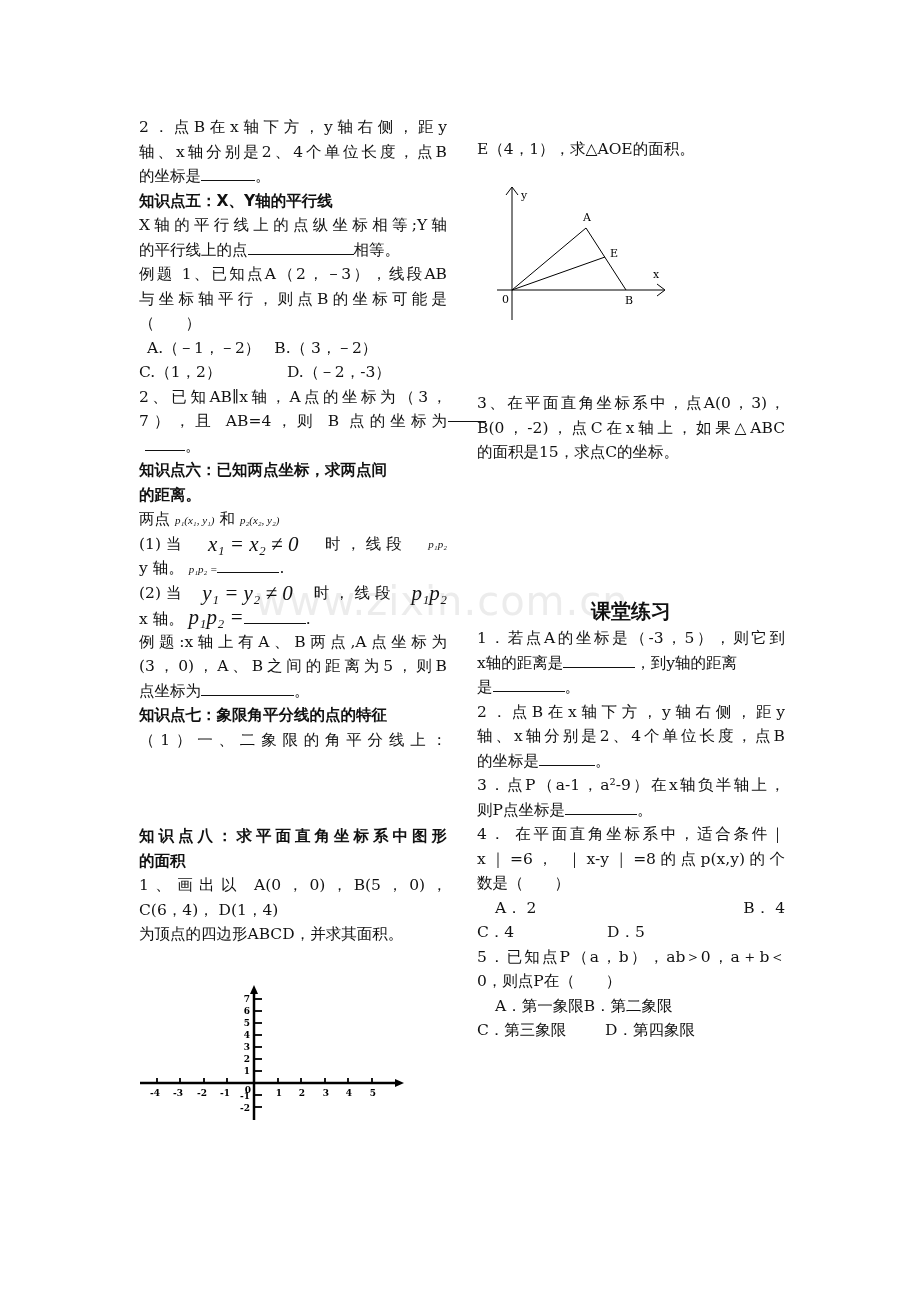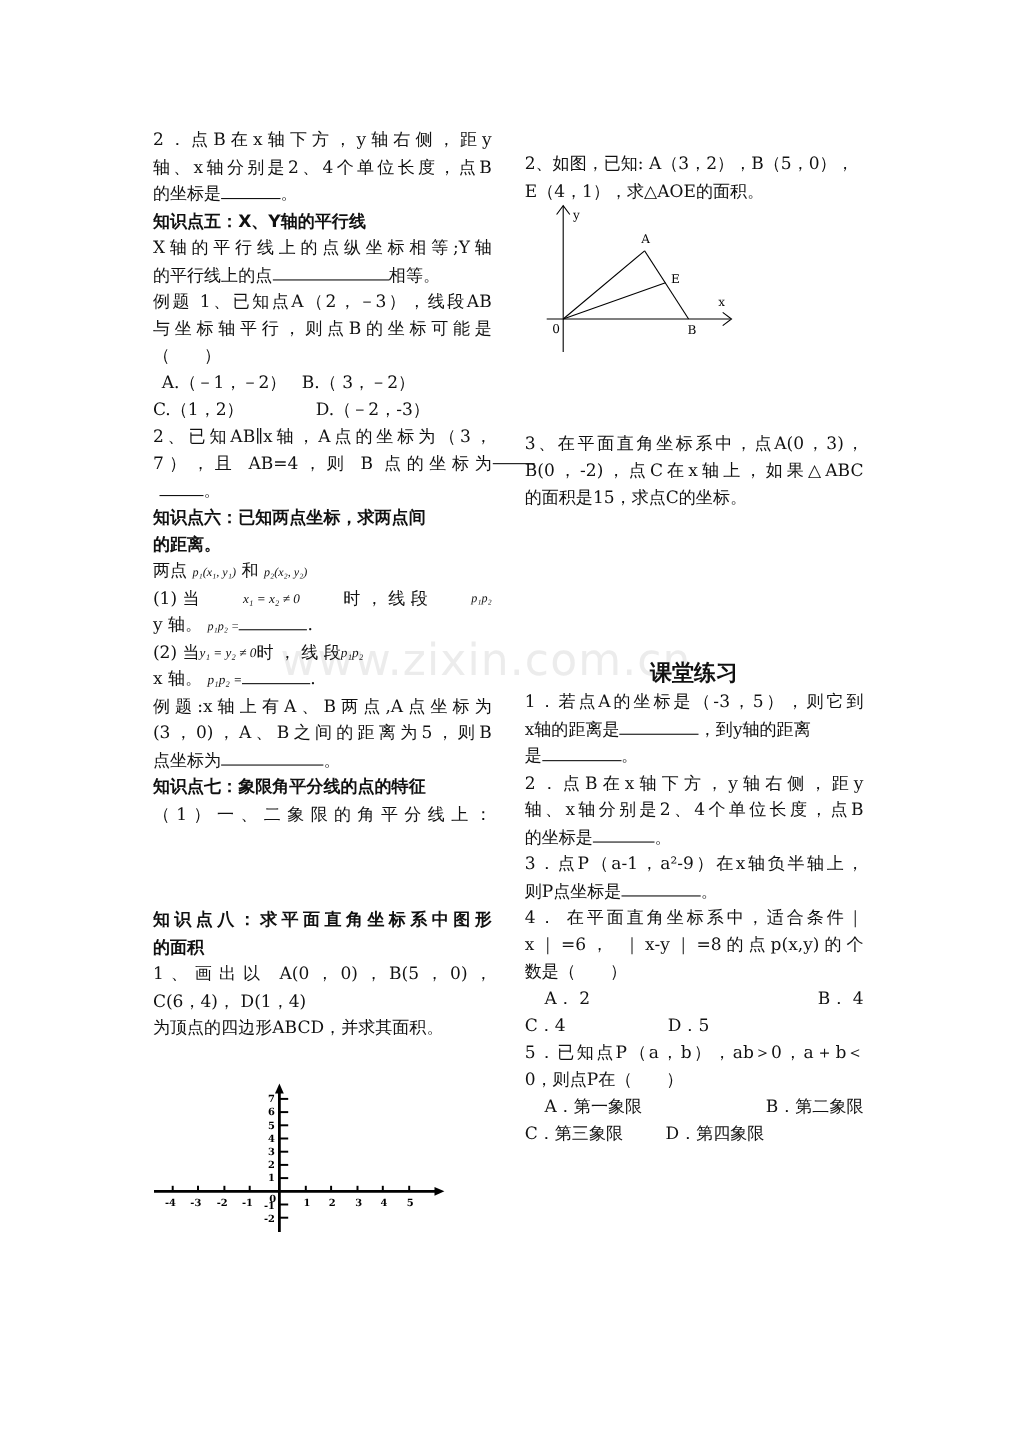--- a/index.html
+++ b/index.html
@@ -5,21 +5,21 @@
     html, body { margin:0; padding:0; background:#ffffff; }
     body { width:920px; height:1302px; position:relative; overflow:hidden;
            font-family:"DejaVu Serif","Liberation Serif",serif; color:#111; }
     .col { position:absolute; font-size:15.5px; line-height:24.5px; }
     .col-left { left:139px; top:115px; width:308px; }
     .col-right { left:477px; top:137px; width:308px; }
     .line { white-space:nowrap; display:block; height:24.5px; }
     .just { text-align:justify; text-align-last:justify; white-space:normal; }
     .bold { font-family:"DejaVu Sans","Liberation Sans",sans-serif; font-weight:bold; }
     .blank { display:inline-block; border-bottom:1px solid #111; height:16px; vertical-align:baseline; }
-    .math { font-family:"Liberation Serif","DejaVu Serif",serif; font-style:italic; font-size:12px; }
+    .math { font-family:"Liberation Serif","DejaVu Serif",serif; font-style:italic; font-size:21px; }
     .math-sm { font-family:"Liberation Serif","DejaVu Serif",serif; font-style:italic; font-size:11px; }
     .heading-center { text-align:center; font-size:20px; font-weight:bold;
                       font-family:"DejaVu Sans","Liberation Sans",sans-serif; height:30px; line-height:30px; }
     .gap { display:block; }
     .watermark { position:absolute; left:255px; top:578px; font-family:"DejaVu Sans","Liberation Sans",sans-serif;
                  font-size:40px; color:rgba(170,170,170,0.22); letter-spacing:1px; pointer-events:none; }
     svg text { font-family:"DejaVu Serif","Liberation Serif",serif; }
     .stray-line { position:absolute; left:448px; top:421px; width:38px; border-top:1px solid #111; }
   </style>
 </head>
@@ -70,21 +70,21 @@
   <span class="line" style="display:flex;justify-content:space-between">
     <span>(1) 当</span>
     <span class="math">x₁ = x₂ ≠ 0</span>
     <span>时 ， 线 段</span>
     <span class="math-sm">p₁p₂</span>
   </span>
   <span class="line">
     <span>y 轴。</span>
     <span class="math-sm">p₁p₂ =</span><span class="blank" style="width:62px;height:13px"></span><span>.</span>
   </span>
-  <span class="line" style="display:flex;">
+  <span class="line" style="display:flex;justify-content:space-between">
     <span>(2) 当</span>
     <span class="math">y₁ = y₂ ≠ 0</span>
     <span>时 ， 线 段</span>
     <span class="math">p₁p₂</span>
   </span>
   <span class="line">
     <span>x 轴。</span>
     <span class="math">p₁p₂ =</span><span class="blank" style="width:62px;height:13px"></span><span>.</span>
   </span>
   <span class="line just">例题:x轴上有A、B两点,A点坐标为</span>
@@ -171,21 +171,20 @@
     <text x="521" y="199">y</text>
     <text x="583" y="221">A</text>
     <text x="610" y="257">E</text>
     <text x="653" y="278">x</text>
     <text x="502" y="303">0</text>
     <text x="625" y="304">B</text>
   </g>
 </svg>
 
 <div class="col col-right">
-  <span class="line">2、如图，已知: A（3，2），B（5，0），</span>
   <span class="line">E（4，1），求△AOE的面积。</span>
 </div>
 
 <div class="col" style="left:477px;top:391px;width:308px">
   <span class="line just">3、在平面直角坐标系中，点A(0，3)，</span>
   <span class="line just">B(0，-2)，点C在x轴上，如果△ABC</span>
   <span class="line">的面积是15，求点C的坐标。</span>
 </div>
 
 <div class="col" style="left:477px;top:596px;width:308px">
@@ -211,20 +210,20 @@
   <span class="line">数是（　　）</span>
   <span class="line" style="display:flex;justify-content:space-between;padding-left:18px">
     <span>A． 2</span>
     <span>B． 4</span>
   </span>
   <span class="line">
     <span style="display:inline-block;width:130px">C．4</span><span>D．5</span>
   </span>
   <span class="line just">5．已知点P（a，b），ab＞0，a＋b＜</span>
   <span class="line">0，则点P在（　　）</span>
-  <span class="line" style="display:flex;justify-content:space-between;padding-left:18px">
+  <span class="line" style="display:flex;padding-left:18px">
     <span>A．第一象限</span>
     <span>B．第二象限</span>
   </span>
   <span class="line">
     <span style="display:inline-block;width:128px">C．第三象限</span><span>D．第四象限</span>
   </span>
 </div>
 
 </body></html>

